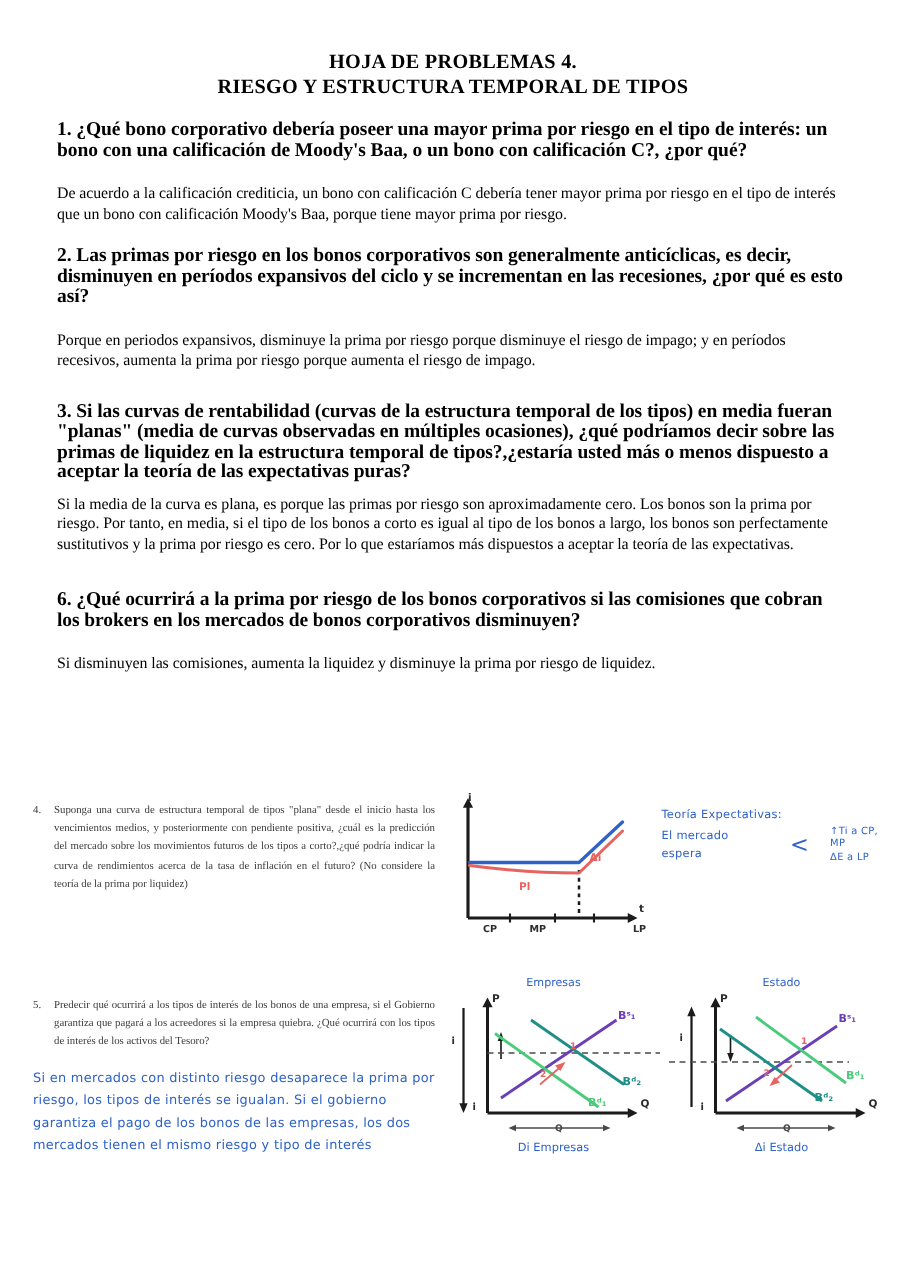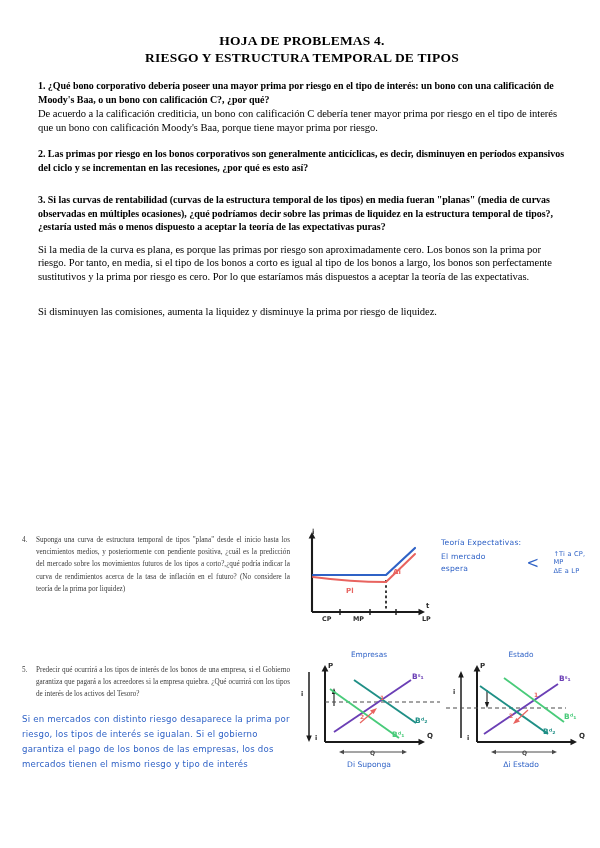--- a/index.html
+++ b/index.html
@@ -37,30 +37,30 @@
     line-height: 17px;
     letter-spacing: 0.2px;
   }
   .doc-title .line2 { display: block; }
 
   .qblock { margin-top: 13px; }
   .qblock:first-of-type { margin-top: 18px; }
 
   .q-prompt {
     font-weight: bold;
-    font-size: 10px;
+    font-size: 13px;
     line-height: 13.6px;
     text-align: left;
     letter-spacing: -0.05px;
   }
   .q-answer {
     font-weight: normal;
     font-size: 10.6px;
     line-height: 13.4px;
-    margin-top: 1px;
+    margin-top: 17px;
     letter-spacing: -0.05px;
   }
   .q3 .q-answer { margin-top: 9px; }
   .q3 { margin-top: 19px; }
   .q6 { margin-top: 22px; }
 
   
   .scan {
     position: absolute;
     left: 0;
@@ -193,28 +193,30 @@
       <span class="line2">RIESGO Y ESTRUCTURA TEMPORAL DE TIPOS</span>
     </div>
 
     <div class="qblock q1">
       <div class="q-prompt">1. ¿Qué bono corporativo debería poseer una mayor prima por riesgo en el tipo de interés: un bono con una calificación de Moody's Baa, o un bono con calificación C?, ¿por qué?</div>
       <div class="q-answer">De acuerdo a la calificación crediticia, un bono con calificación C debería tener mayor prima por riesgo en el tipo de interés que un bono con calificación Moody's Baa, porque tiene mayor prima por riesgo.</div>
     </div>
 
     <div class="qblock q2">
       <div class="q-prompt">2. Las primas por riesgo en los bonos corporativos son generalmente anticíclicas, es decir, disminuyen en períodos expansivos del ciclo y se incrementan en las recesiones, ¿por qué es esto así?</div>
+      <div class="q-answer">Porque en periodos expansivos, disminuye la prima por riesgo porque disminuye el riesgo de impago; y en períodos recesivos, aumenta la prima por riesgo porque aumenta el riesgo de impago.</div>
     </div>
 
     <div class="qblock q3">
       <div class="q-prompt">3. Si las curvas de rentabilidad (curvas de la estructura temporal de los tipos) en media fueran "planas" (media de curvas observadas en múltiples ocasiones), ¿qué podríamos decir sobre las primas de liquidez en la estructura temporal de tipos?,¿estaría usted más o menos dispuesto a aceptar la teoría de las expectativas puras?</div>
       <div class="q-answer">Si la media de la curva es plana, es porque las primas por riesgo son aproximadamente cero. Los bonos son la prima por riesgo. Por tanto, en media, si el tipo de los bonos a corto es igual al tipo de los bonos a largo, los bonos son perfectamente sustitutivos y la prima por riesgo es cero. Por lo que estaríamos más dispuestos a aceptar la teoría de las expectativas.</div>
     </div>
 
     <div class="qblock q6">
+      <div class="q-prompt">6. ¿Qué ocurrirá a la prima por riesgo de los bonos corporativos si las comisiones que cobran los brokers en los mercados de bonos corporativos disminuyen?</div>
       <div class="q-answer">Si disminuyen las comisiones, aumenta la liquidez y disminuye la prima por riesgo de liquidez.</div>
     </div>
 
   </div>
 
   <div class="scan">
 
     <div class="scan-q" id="scan-q4">
       <span class="num">4.</span>
       <span class="body">Suponga una curva de estructura temporal de tipos "plana" desde el inicio hasta los vencimientos medios, y posteriormente con pendiente positiva, ¿cuál es la predicción del mercado sobre los movimientos futuros de los tipos a corto?,¿qué podría indicar la curva de rendimientos acerca de la tasa de inflación en el futuro? (No considere la teoría de la prima por liquidez)</span>
@@ -300,21 +302,21 @@
       <span class="chart-label" style="left:34px; top:12px; font-family:'DejaVu Sans',sans-serif; font-size:7px;">P</span>
       <span class="chart-label" style="left:133px; top:82px; font-family:'DejaVu Sans',sans-serif; font-size:7px;">Q</span>
       <span class="chart-label" style="left:7px; top:40px; font-family:'DejaVu Sans',sans-serif; font-size:6.6px;">i</span>
       <span class="chart-label" style="left:21px; top:84px; font-family:'DejaVu Sans',sans-serif; font-size:6.6px;">i</span>
       <span class="chart-label" style="left:118px; top:22px; color:#6b3fb5; font-family:'DejaVu Sans',sans-serif; font-size:7.4px;">Bˢ₁</span>
       <span class="chart-label" style="left:98px; top:80px; color:#49cb7a; font-family:'DejaVu Sans',sans-serif; font-size:7.4px;">Bᵈ₁</span>
       <span class="chart-label" style="left:121px; top:66px; color:#1f8f86; font-family:'DejaVu Sans',sans-serif; font-size:7.4px;">Bᵈ₂</span>
       <span class="chart-label" style="left:86px; top:44px; color:#e8635f; font-family:'DejaVu Sans',sans-serif; font-size:6px;">1</span>
       <span class="chart-label" style="left:66px; top:63px; color:#e8635f; font-family:'DejaVu Sans',sans-serif; font-size:6px;">2</span>
       <span class="chart-label" style="left:76px; top:99px; color:#4a4a4a; font-family:'DejaVu Sans',sans-serif; font-size:6px;">Q</span>
-      <div class="diag-caption">Di Suponga</div>
+      <div class="diag-caption">Di Empresas</div>
     </div>
 
     <div class="diagram" id="diagram-estado">
       <div class="diag-title">Estado</div>
       <svg class="diag-svg" width="150" height="104" viewBox="0 0 150 104">
 
         <line x1="15" y1="18" x2="15" y2="80" stroke="#1b1b1b" stroke-width="1.5"></line>
         <polygon points="15,13 12.2,19.5 17.8,19.5" fill="#1b1b1b"></polygon>
 
         <line x1="31" y1="12" x2="31" y2="84" stroke="#1b1b1b" stroke-width="2"></line>

